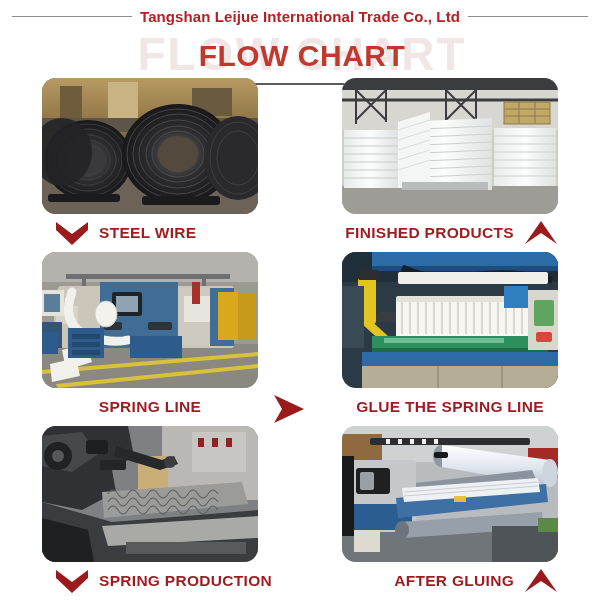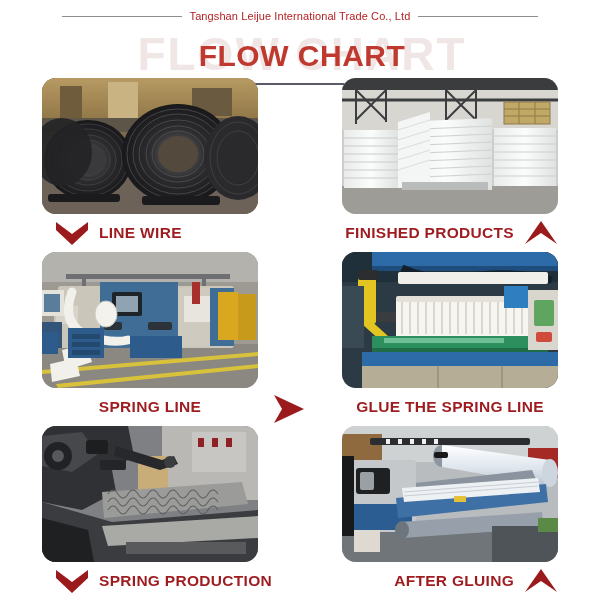--- a/index.html
+++ b/index.html
@@ -27,22 +27,22 @@
   }
   .rule {
     height: 1px;
     background: #8e8e8e;
     flex: 0 0 auto;
   }
   .rule.left  { width: 120px; }
   .rule.right { width: 120px; }
   .company-name {
     color: #b52024;
-    font-size: 11px;
-    font-weight: normal;
+    font-size: 15px;
+    font-weight: bold;
     letter-spacing: 0.1px;
     white-space: nowrap;
   }
 
   
   .title-wrap {
     position: absolute;
     top: 22px; left: 4px; right: 0;
     height: 52px;
   }
@@ -218,21 +218,21 @@
               <ellipse cx="196" cy="80" rx="21" ry="27"></ellipse>
           </g>
           <rect x="100" y="118" width="78" height="9" rx="3" fill="#1b1b1d"></rect>
           <rect x="6" y="116" width="72" height="8" rx="3" fill="#1b1b1d"></rect>
         </svg>
       </div>
       <div class="caption lead-left">
         <svg class="arrow" viewBox="0 0 34 26">
           <path d="M1 2 L17 14 L33 2 L33 10 L17 25 L1 10 Z"></path>
         </svg>
-        <span class="caption-text">LINE WIRE</span>
+        <span class="caption-text">STEEL WIRE</span>
       </div>
     </div>
 
     <div class="cell right">
       <div class="photo">
         <svg viewBox="0 0 216 136" preserveAspectRatio="none">
           <defs>
             <linearGradient id="whiteStack" x1="0" y1="0" x2="1" y2="0">
               <stop offset="0%" stop-color="#e9ebea"></stop>
                 <stop offset="50%" stop-color="#fbfcfc"></stop>

